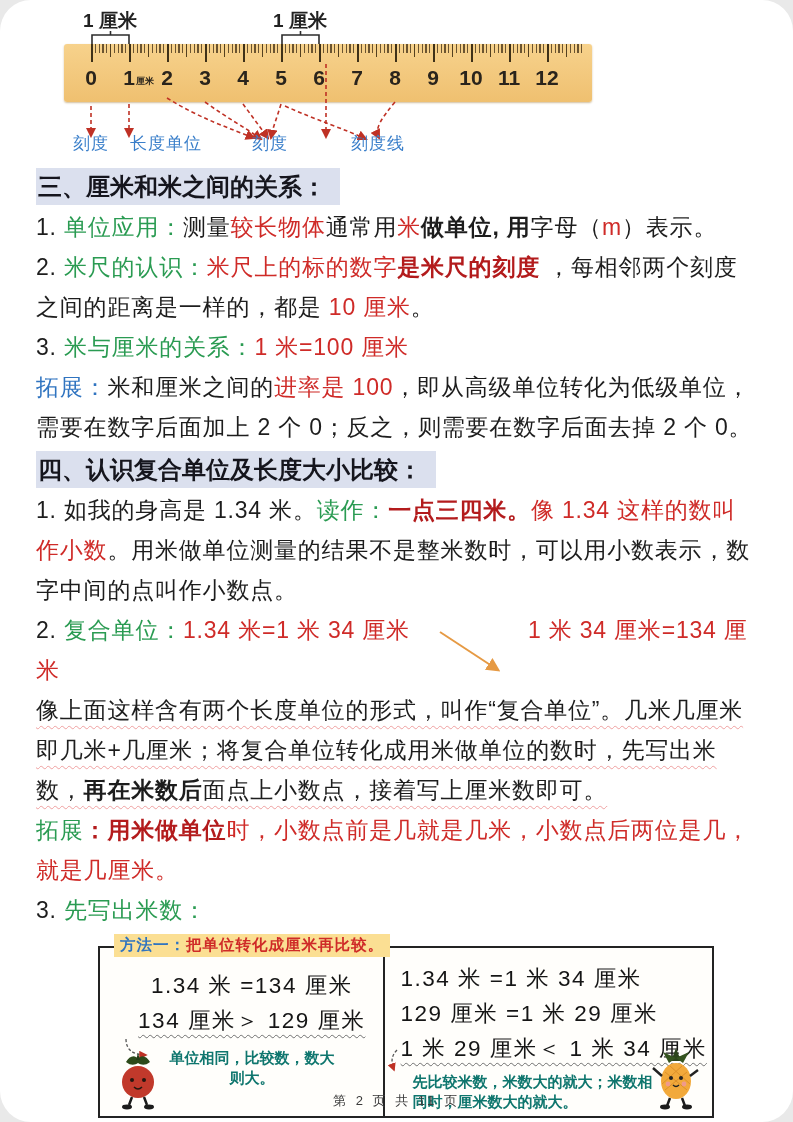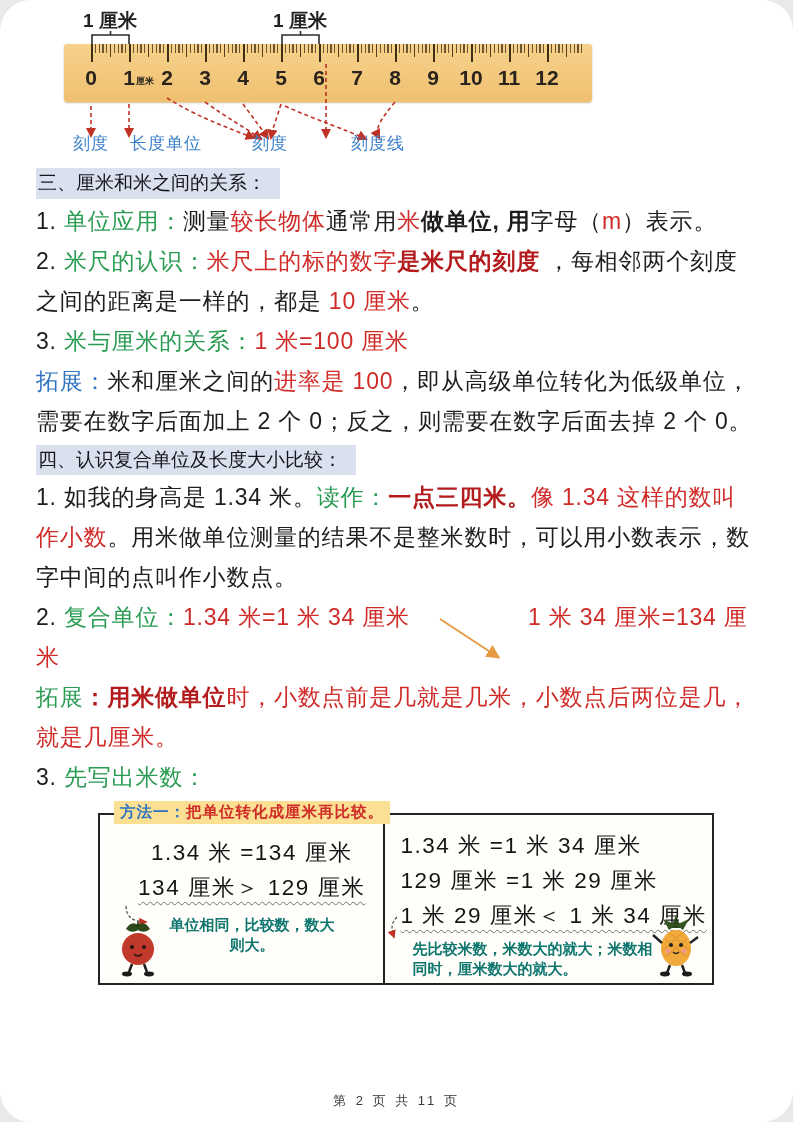--- a/index.html
+++ b/index.html
@@ -17,21 +17,21 @@
   .t-minor{height:9px;background:repeating-linear-gradient(90deg,#6b5430 0 1.2px,transparent 1.2px 3.8px);}
   .t-mid{height:13px;background:repeating-linear-gradient(90deg,#54401f 0 1.4px,transparent 1.4px 19px);}
   .t-major{height:18px;background:repeating-linear-gradient(90deg,#3f3118 0 1.7px,transparent 1.7px 38px);}
   .rnum{position:absolute;top:22px;width:28px;text-align:center;font-size:21px;font-weight:600;color:#2a241c;}
   .runit{position:absolute;top:31px;font-size:9px;font-weight:700;color:#2a241c;}
   .fig-arrows{position:absolute;left:0;top:0;pointer-events:none;}
   .callout{position:absolute;top:124px;text-align:center;font-size:17px;color:#3a7fca;letter-spacing:1px;}
 
   
   .para{font-size:23px;line-height:40px;letter-spacing:.8px;margin:0;}
-  .hd{display:inline-block;font-size:19px;font-weight:400;color:#15151d;background:#dbe0ee;
+  .hd{display:inline-block;font-size:24px;font-weight:700;color:#15151d;background:#dbe0ee;
       padding:3px 14px 3px 2px;line-height:1.3;margin:4px 0 2px;}
   .g{color:#2a9b52;}
   .r{color:#cf2b28;}
   .dr{color:#b31b1c;font-weight:700;}
   .bk{color:#1d1d1d;}
   .bb{color:#1d1d1d;font-weight:700;}
   .bl{color:#3074c0;}
   .wavy-pink{text-decoration:underline wavy #efa0a0;text-decoration-thickness:1px;text-underline-offset:7px;}
   .p-rel{position:relative;}
 
@@ -143,20 +143,23 @@
       <span class="bk">1. 如我的身高是 1.34 米。</span><span class="g">读作：</span><span class="dr">一点三四米。</span><span class="r">像 1.34 这样的数叫作小数</span><span class="bk">。用米做单位测量的结果不是整米数时，可以用小数表示，数字中间的点叫作小数点。</span>
     </p>
 
     <p class="para p-rel">
       <span class="bk">2. </span><span class="g">复合单位：</span><span class="r">1.34 米=1 米 34 厘米</span><span class="r" style="margin-left:118px">1 米 34 厘米=134 厘米</span>
       <svg style="position:absolute;left:398px;top:16px;overflow:visible" width="80" height="56">
         <path d="M6,6 L64,44" fill="none" stroke="#e69a44" stroke-width="2" marker-end="url(#oah)"></path>
       </svg>
     </p>
 
+    <p class="para">
+      <span class="wavy-pink"><span class="bk">像上面这样含有两个长度单位的形式，叫作“复合单位”。几米几厘米即几米+几厘米；将复合单位转化成用米做单位的数时，先写出米数，</span><span class="bb">再在米数后</span><span class="bk">面点上小数点，接着写上厘米数即可。</span></span>
+    </p>
 
     <p class="para">
       <span class="g">拓展</span><span class="dr">：用米做单位</span><span class="r">时，小数点前是几就是几米，小数点后两位是几，就是几厘米。</span>
     </p>
 
     <p class="para">
       <span class="bk">3. </span><span class="g">先写出米数：</span>
     </p>
 
     <div class="cmp">

